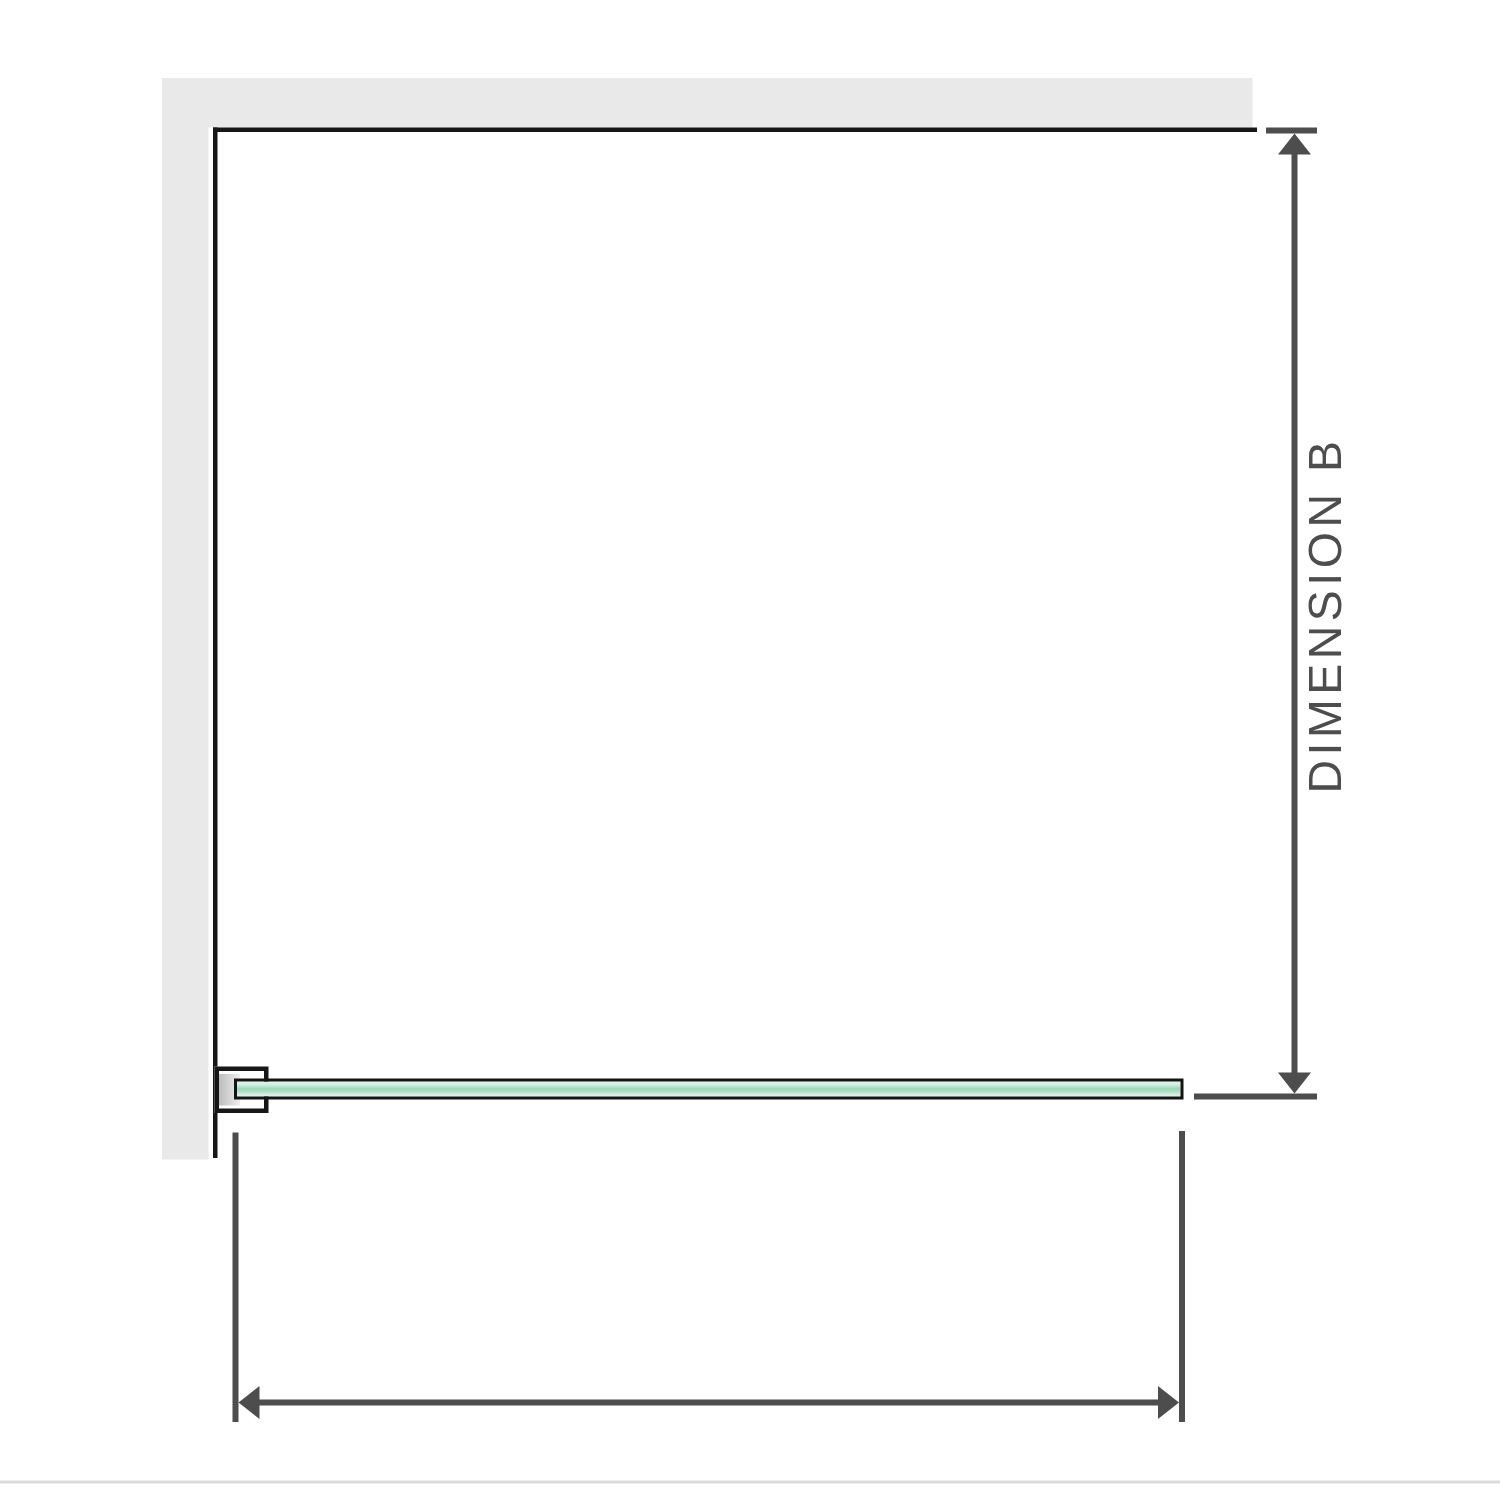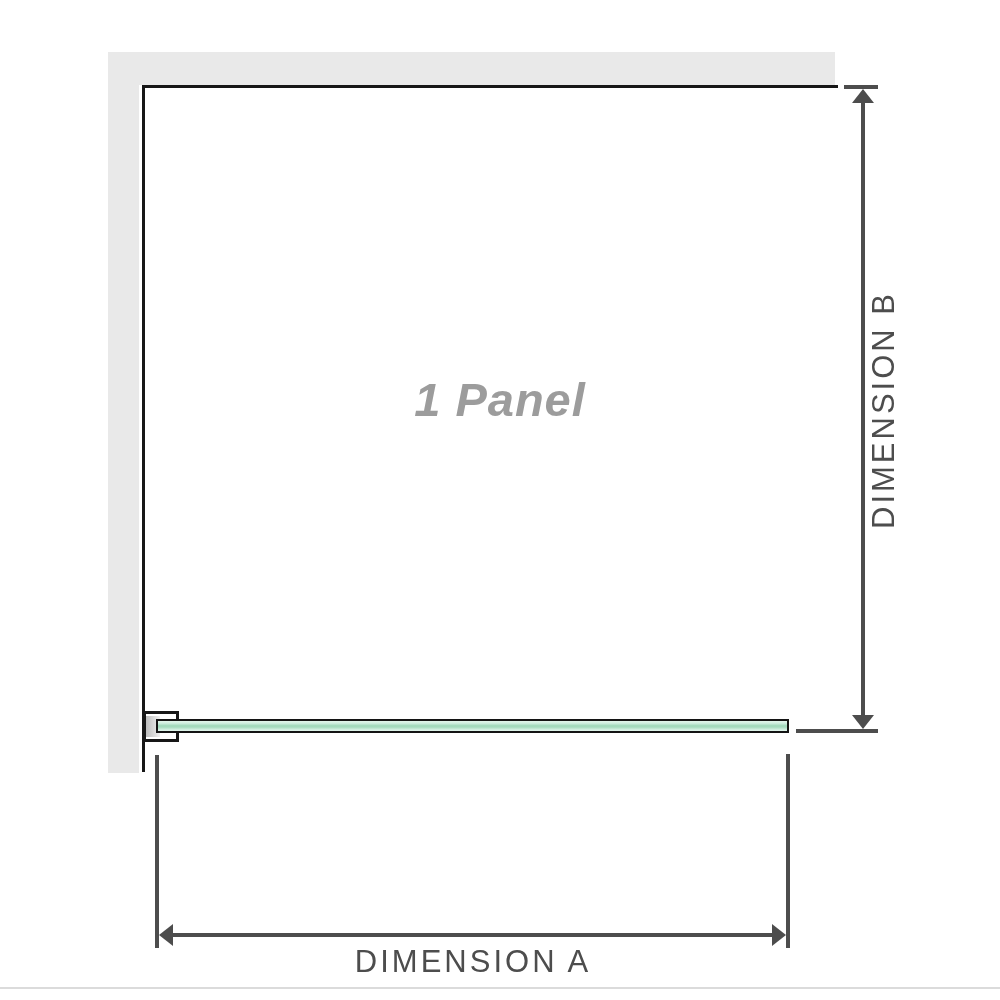--- a/index.html
+++ b/index.html
@@ -138,36 +138,34 @@
 <body>
 
 <div class="canvas">
 
   <div class="abs wall-top"></div>
   <div class="abs wall-left"></div>
 
   <div class="abs frame-top-line"></div>
   <div class="abs frame-left-line"></div>
 
-  <div class="abs panel-label">1 Panel</div>
 
   <div class="abs wall-bracket">
     <div class="bracket-pad"></div>
   </div>
   <div class="abs glass-panel"></div>
 
   <div class="abs dim-line dimb-tick-top"></div>
   <div class="abs dim-line dimb-tick-bottom"></div>
   <div class="abs dim-line dimb-vline"></div>
   <div class="abs dimb-arrow-up"></div>
   <div class="abs dimb-arrow-down"></div>
   <div class="abs dim-text dimb-label">DIMENSION B</div>
 
   <div class="abs dim-line dima-ext-left"></div>
   <div class="abs dim-line dima-ext-right"></div>
   <div class="abs dim-line dima-hline"></div>
   <div class="abs dima-arrow-left"></div>
   <div class="abs dima-arrow-right"></div>
-  <div class="abs dim-text dima-label">DIMENSION A</div>
 
   <div class="abs bottom-divider"></div>
 
 </div>
 
 </body></html>

